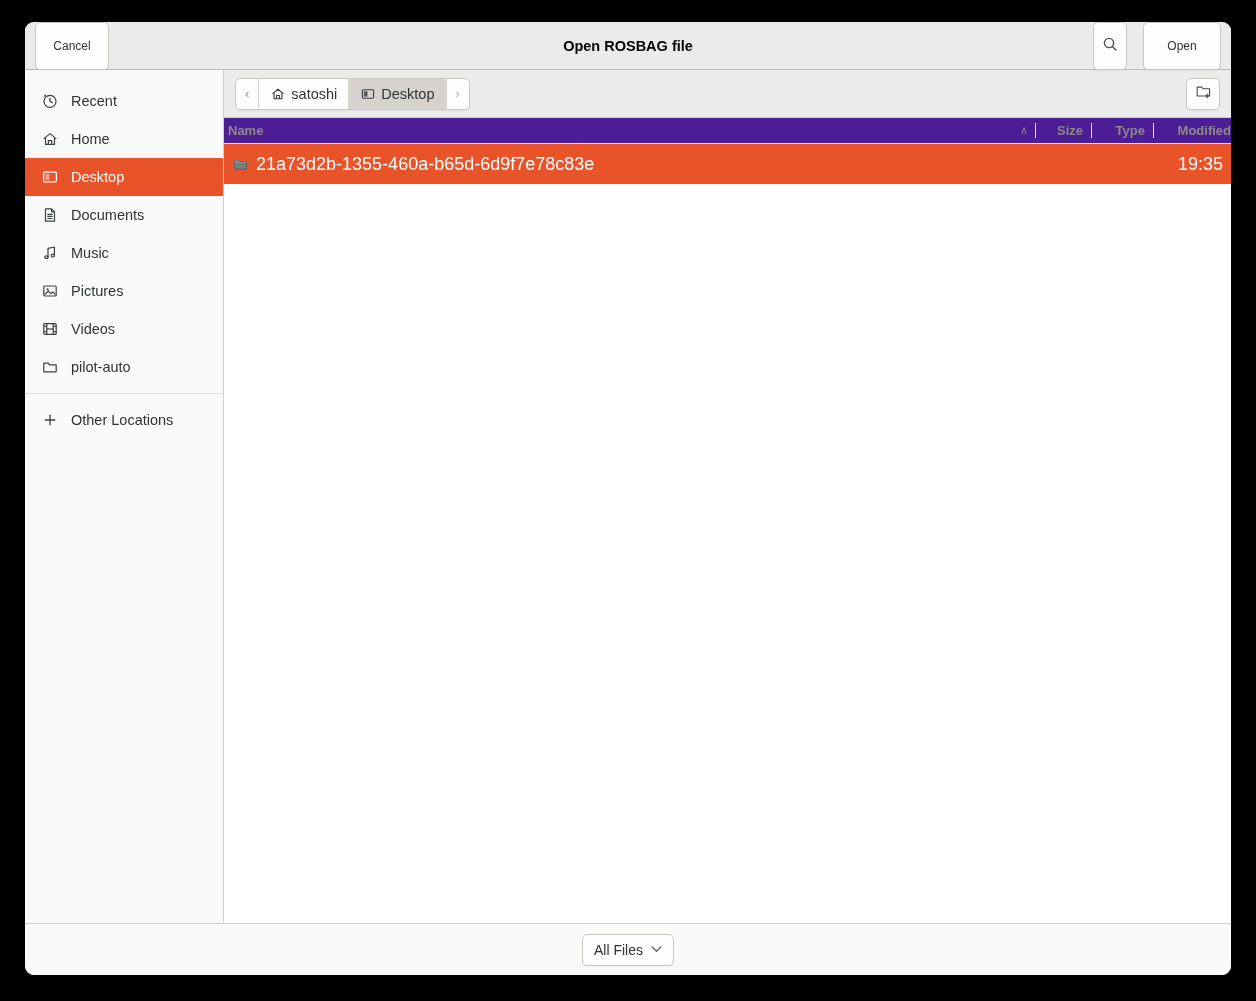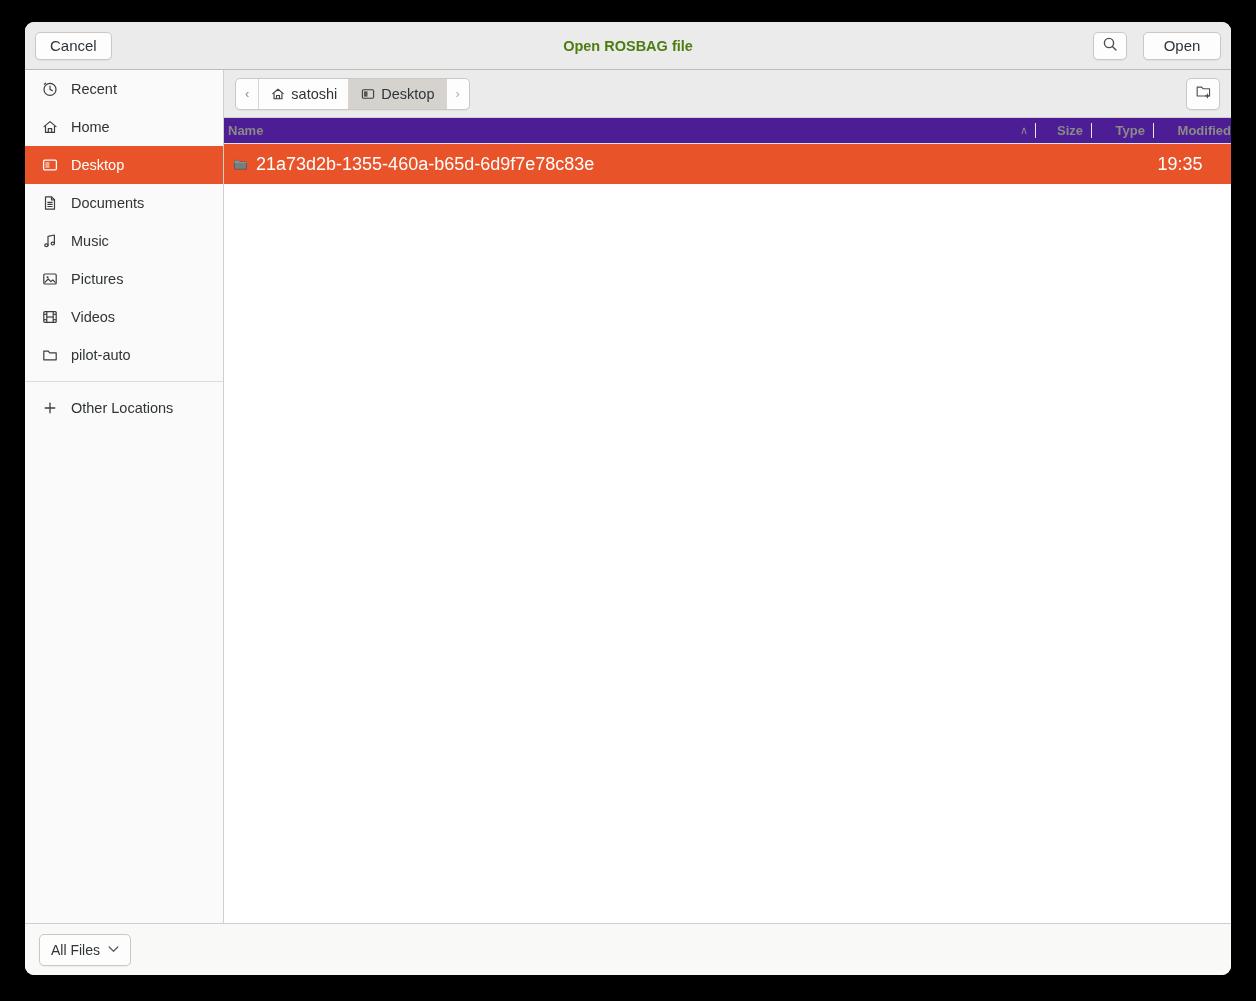--- a/index.html
+++ b/index.html
@@ -32,61 +32,61 @@
     border-bottom: 1px solid #bfbcb8;
     display: flex;
     align-items: center;
     padding: 0 10px;
     flex-shrink: 0;
   }
   .hdr-btn {
     background: #fdfdfd;
     border: 1px solid #cdc7c2;
     border-radius: 5px;
-    height: 28px;
+    height: 48px;
     padding: 0 14px;
-    font-size: 15px;
+    font-size: 12px;
     color: #2f3436;
     display: flex;
     align-items: center;
     justify-content: center;
     cursor: default;
     box-shadow: 0 1px 1px rgba(0,0,0,0.05);
   }
   #cancel-button { min-width: 74px; }
   #open-button { min-width: 78px; margin-left: 16px; }
   #search-button {
     width: 34px; padding: 0;
   }
   #headerbar-title {
     position: absolute;
     left: 0; right: 0;
     text-align: center;
     font-size: 14.5px;
     font-weight: bold;
-    color: #4d7c0f;
+    color: #000000;
     pointer-events: none;
   }
   #headerbar-right {
     margin-left: auto;
     display: flex;
     align-items: center;
     z-index: 2;
   }
 
   
   #body-split { display: flex; flex: 1 1 auto; min-height: 0; }
 
   
   #sidebar {
     width: 199px;
     min-width: 199px;
     background: #fafafa;
     border-right: 1px solid #d3d0cc;
-    padding-top: 0;
+    padding-top: 12px;
     overflow: hidden;
   }
   .side-item {
     display: flex;
     align-items: center;
     height: 38px;
     padding: 0 8px 0 16px;
     font-size: 14.5px;
     color: #2f3436;
     cursor: default;
@@ -185,31 +185,31 @@
     color: #2f3436;
     cursor: default;
     padding-left: 4px;
   }
   .file-row.selected { background: #e8532a; color: #ffffff; }
   .fr-name { flex: 1 1 auto; display: flex; align-items: center; gap: 8px; min-width: 0; padding-left:4px; }
   .fr-name .label { overflow: hidden; text-overflow: ellipsis; white-space: nowrap; }
   .fr-sort { width: 22px; }
   .fr-size { width: 56px; padding-right: 8px; text-align: right; }
   .fr-type { width: 62px; padding-right: 8px; text-align: right; }
-  .fr-mod  { width: 78px; padding-right: 24px; text-align: center; }
+  .fr-mod  { width: 78px; padding-right: 8px; text-align: right; }
   .row-icon { width: 16px; height: 16px; flex-shrink: 0; display:flex; align-items:center; justify-content:center;}
 
   
   #footer {
     height: 52px; min-height: 52px;
     background: #f9f9f8;
     border-top: 1px solid #d3d0cc;
     display: flex;
     align-items: center;
-    justify-content: flex-start;
+    justify-content: center;
     padding: 0 14px;
     flex-shrink: 0;
   }
   #filter-combo {
     height: 32px;
     background: #fdfdfd;
     border: 1px solid #cdc7c2;
     border-radius: 5px;
     display: flex;
     align-items: center;

